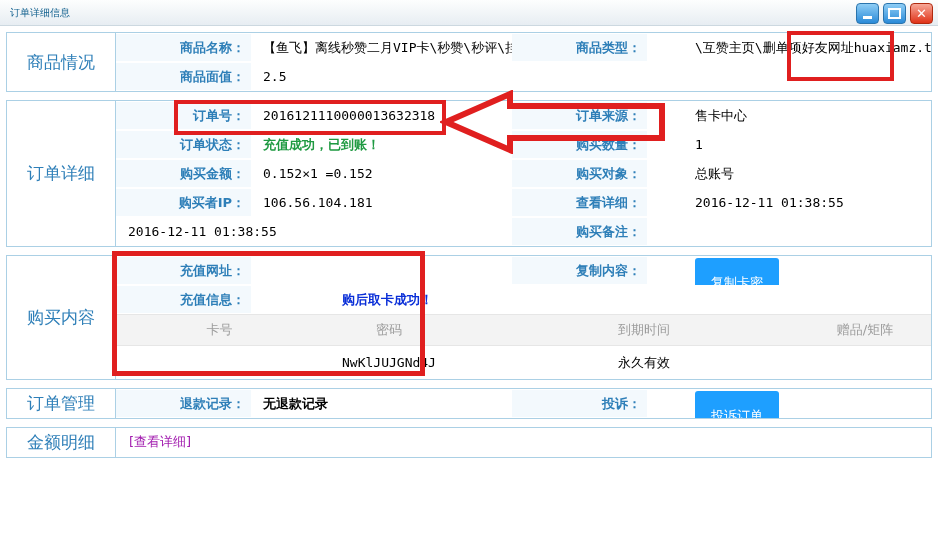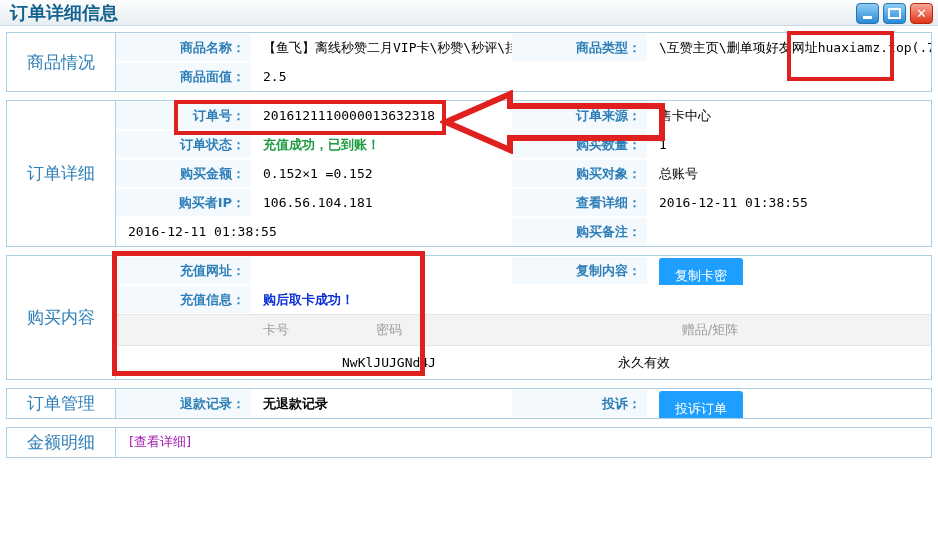--- a/index.html
+++ b/index.html
@@ -10,21 +10,21 @@
     font-family:"DejaVu Sans","Liberation Sans",sans-serif;
     font-size:13px; color:#000;
   }
   
   .titlebar {
     height:25px; padding-left:10px;
     background:linear-gradient(#fdfefe,#e7edf2);
     border-bottom:1px solid #ccd8e0;
     display:flex; align-items:center;
   }
-  .title { color:#13618f; font-weight:bold; font-size:18px; }
+  .title { color:#13618f; font-weight:normal; font-size:10px; }
   .win-btns { position:absolute; top:3px; right:5px; display:flex; gap:4px; z-index:5; }
   .win-btn {
     width:21px; height:19px; border-radius:4px;
     display:flex; align-items:center; justify-content:center;
     color:#fff; font-size:11px; font-weight:bold; cursor:pointer;
     background:linear-gradient(#8ecdf5,#2a8ad8); border:1px solid #2a74ad;
   }
   .win-btn.close { background:linear-gradient(#f7a898,#e03318); border-color:#b02a10; font-size:13px; }
   .win-btn .maxglyph { width:9px; height:7px; border:2px solid #fff; display:block; }
   .win-btn .minglyph { width:9px; height:3px; background:#fff; display:block; margin-top:7px; }
@@ -34,47 +34,47 @@
   .section-label {
     flex:0 0 108px; border-right:1px solid #abd0e5;
     display:flex; align-items:center; justify-content:center;
     color:#2e7fb8; font-size:17px;
   }
   .section-content { flex:1; min-width:0; }
 
   .row  { display:flex; height:29px; line-height:29px; white-space:nowrap; }
   .half { display:flex; min-width:0; }
   .half.left  { flex:0 0 396px; }
-  .half.right { flex:1; }
+  .half.right { flex:1;gap:36px; }
   .flabel {
     flex:0 0 129px; padding-right:6px; margin:1px 0;
     background:#f3f9fd; color:#2e7fb8; text-align:right; line-height:27px;font-weight:bold;
   }
   .fvalue {
     flex:1; min-width:0; padding-left:12px; overflow:hidden;
     font-family:"DejaVu Sans Mono","Liberation Mono",monospace;
   }
   .green  { color:#1f9a42; font-weight:bold; }
-  .blue-bold { color:#0a2fd8; font-weight:bold; }
+  .blue-bold { color:#0a2fd8; font-weight:bold;text-align:center; }
   .refund { color:#000000; font-weight:bold; }
 
   .btn {
     background:#1e9fff; color:#fff; border:none; border-radius:3px;
-    height:24px; padding:6px 16px; margin-top:2px; font-size:13px;
+    height:24px; padding:13px 16px; margin-top:2px; font-size:13px;
     font-family:inherit; cursor:pointer; line-height:24px;
   }
 
   
   .table-header {
     display:flex; height:30px; line-height:30px;
     background:#f3f3f3; color:#9c9c9c;
     border-top:1px solid #e6e6e6; border-bottom:1px solid #e6e6e6;
   }
   .table-row { display:flex; height:33px; line-height:33px; font-family:"DejaVu Sans Mono","Liberation Mono",monospace; }
-  .col-card { flex:0 0 139px; padding-left:34px; text-align:right; }
+  .col-card { flex:0 0 139px; padding-left:34px; text-align:center; }
   .col-pass { flex:0 0 200px; text-align:center; }
   .col-exp  { flex:0 0 310px; text-align:center; }
   .col-gift { flex:1; text-align:center; }
 
   .link-orange { color:#a21caf; padding-left:13px; cursor:pointer; line-height:27px; display:inline-block;text-align:right; }
 
   
   .ann { position:absolute; border:4px solid #e01f1f; z-index:10; pointer-events:none; }
   #ann-type     { left:787px; top:31px;  width:99px;  height:42px; }
   #ann-order    { left:174px; top:100px; width:264px; height:27px; }
@@ -193,20 +193,21 @@
     <div class="row">
       <div class="half left">
         <div class="flabel">充值信息：</div>
         <div class="fvalue blue-bold">购后取卡成功！</div>
       </div>
       <div class="half right"></div>
     </div>
     <div class="table-header">
       <div class="col-card">卡号</div>
       <div class="col-pass">密码</div>
+      <div class="col-exp">到期时间</div>
       <div class="col-gift">赠品/矩阵</div>
     </div>
     <div class="table-row">
       <div class="col-card"></div>
       <div class="col-pass">NwKlJUJGNd4J</div>
       <div class="col-exp">永久有效</div>
       <div class="col-gift"></div>
     </div>
   </div>
 </div>

